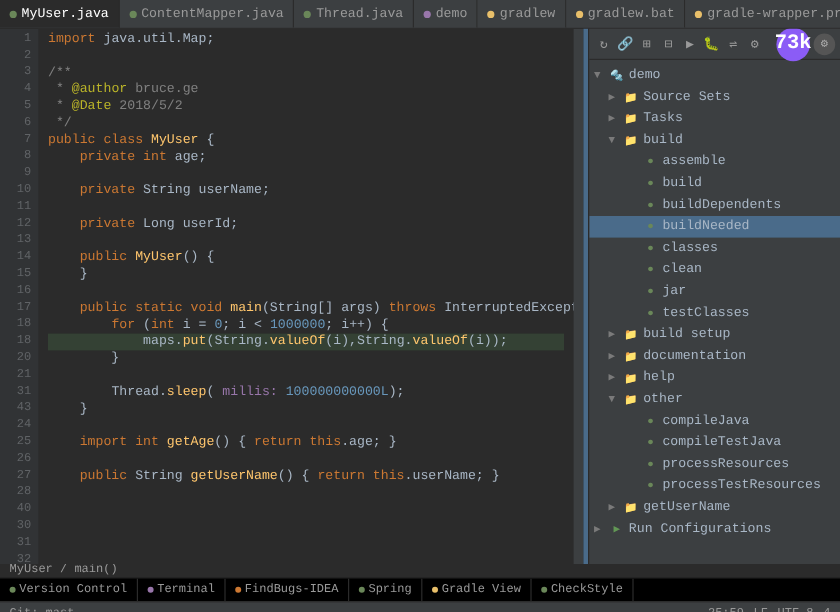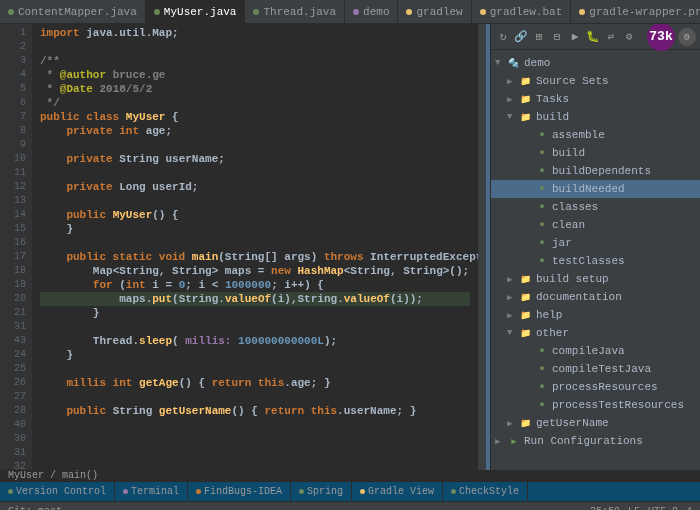--- a/index.html
+++ b/index.html
@@ -71,21 +71,20 @@
     .code-area {
       flex: 1;
       padding: 2px 8px;
       overflow: hidden;
       line-height: 14px;
       font-size: 11px;
     }
     .code-line {
       height: 14px;
       white-space: pre;
-      font-weight: bold;
     }
     .kw { color: #cc7832; }
     .cm { color: #808080; }
     .an { color: #bbb529; }
     .num { color: #6897bb; }
     .cls { color: #ffc66d; }
     .fn { color: #ffc66d; }
     .var { color: #a9b7c6; }
     .type { color: #a9b7c6; }
     .highlight-line { background: #344134; }
@@ -108,22 +107,22 @@
       padding: 0 4px;
       gap: 2px;
     }
     .toolbar-icon {
       width: 16px; height: 16px;
       display: flex; align-items: center; justify-content: center;
       color: #9a9a9a; cursor: pointer; font-size: 11px;
     }
     .avatar-circle {
       width: 28px; height: 28px; border-radius: 50%;
-      background: #701a75;
-      color: white; font-size: 13px; font-weight: bold;
+      background: #8b5cf6;
+      color: white; font-size: 17px; font-weight: bold;
       display: flex; align-items: center; justify-content: center;
       margin-left: auto;
     }
     .gear-icon {
       width: 18px; height: 18px;
       background: #555; border-radius: 50%;
       display: flex; align-items: center; justify-content: center;
       color: #aaa; font-size: 10px;
     }
     .tree-panel {
@@ -144,21 +143,21 @@
     .tree-arrow { width: 12px; font-size: 9px; color: #7a7a7a; flex-shrink: 0; }
     .tree-icon { width: 14px; height: 14px; margin-right: 3px; flex-shrink: 0; font-size: 9px; display: flex; align-items: center; justify-content: center; }
     .icon-gradle { color: #4a8fc1; }
     .icon-folder { color: #e8bf6a; }
     .icon-task { color: #6a8759; }
     .icon-run { color: #629755; }
 
     
     .bottom-tabs {
       display: flex;
-      background: #0c4a6e;
+      background: #000000;
       height: 20px;
       align-items: center;
       border-top: 1px solid #2b2b2b;
       overflow: hidden;
     }
     .bottom-tab {
       display: flex; align-items: center;
       padding: 0 8px; height: 20px;
       font-size: 10px; color: #9a9a9a;
       border-right: 1px solid #2b2b2b;
@@ -190,27 +189,27 @@
 
     .scrollbar-area {
       width: 8px;
       background: #3c3f41;
     }
   </style>
 </head>
 <body>
 
 <div class="tab-bar">
-  <div class="tab">
-    <span class="tab-dot java"></span>
-    <span>ContentMapper.java</span>
-  </div>
   <div class="tab active">
     <span class="tab-dot java"></span>
     <span>MyUser.java</span>
+  </div>
+  <div class="tab">
+    <span class="tab-dot java"></span>
+    <span>ContentMapper.java</span>
   </div>
   <div class="tab">
     <span class="tab-dot thread"></span>
     <span>Thread.java</span>
   </div>
   <div class="tab">
     <span class="tab-dot demo"></span>
     <span>demo</span>
   </div>
   <div class="tab">
@@ -277,29 +276,28 @@
         <div class="code-line">    <span class="kw">private int</span> <span class="var">age;</span></div>
         <div class="code-line"></div>
         <div class="code-line">    <span class="kw">private</span> <span class="type">String</span> <span class="var">userName;</span></div>
         <div class="code-line"></div>
         <div class="code-line">    <span class="kw">private</span> <span class="type">Long</span> <span class="var">userId;</span></div>
         <div class="code-line"></div>
         <div class="code-line">    <span class="kw">public</span> <span class="fn">MyUser</span>() {</div>
         <div class="code-line">    }</div>
         <div class="code-line"></div>
         <div class="code-line">    <span class="kw">public static void</span> <span class="fn">main</span>(<span class="type">String</span>[] <span class="var">args</span>) <span class="kw">throws</span> <span class="type">InterruptedException</span> {</div>
-        <div class="code-line">        <span class="type">Map</span>&lt;<span class="type">String</span>, <span class="type">String</span>&gt; <span class="var">maps</span> = <span class="kw">new</span> <span class="cls">HashMap</span>&lt;<span class="type">String</span>, <span class="type">String</span>&gt;();</div>
         <div class="code-line">        <span class="kw">for</span> (<span class="kw">int</span> <span class="var">i</span> = <span class="num">0</span>; <span class="var">i</span> &lt; <span class="num">1000000</span>; <span class="var">i</span>++) {</div>
         <div class="code-line highlight-line">            <span class="var">maps</span>.<span class="fn">put</span>(<span class="type">String</span>.<span class="fn">valueOf</span>(<span class="var">i</span>),<span class="type">String</span>.<span class="fn">valueOf</span>(<span class="var">i</span>));</div>
         <div class="code-line">        }</div>
         <div class="code-line"></div>
         <div class="code-line">        <span class="type">Thread</span>.<span class="fn">sleep</span>(<span style="color:#9876aa"> millis:</span> <span class="num">100000000000L</span>);</div>
         <div class="code-line">    }</div>
         <div class="code-line"></div>
-        <div class="code-line">    <span class="kw">millis int</span> <span class="fn">getAge</span>() { <span class="kw">return this</span>.<span class="var">age</span>; }</div>
+        <div class="code-line">    <span class="kw">import int</span> <span class="fn">getAge</span>() { <span class="kw">return this</span>.<span class="var">age</span>; }</div>
         <div class="code-line"></div>
         <div class="code-line">    <span class="kw">public</span> <span class="type">String</span> <span class="fn">getUserName</span>() { <span class="kw">return this</span>.<span class="var">userName</span>; }</div>
         <div class="code-line"></div>
         <div class="code-line"></div>
         <div class="code-line"></div>
 
       </div>
       <div class="scrollbar-area"></div>
     </div>
   </div>

